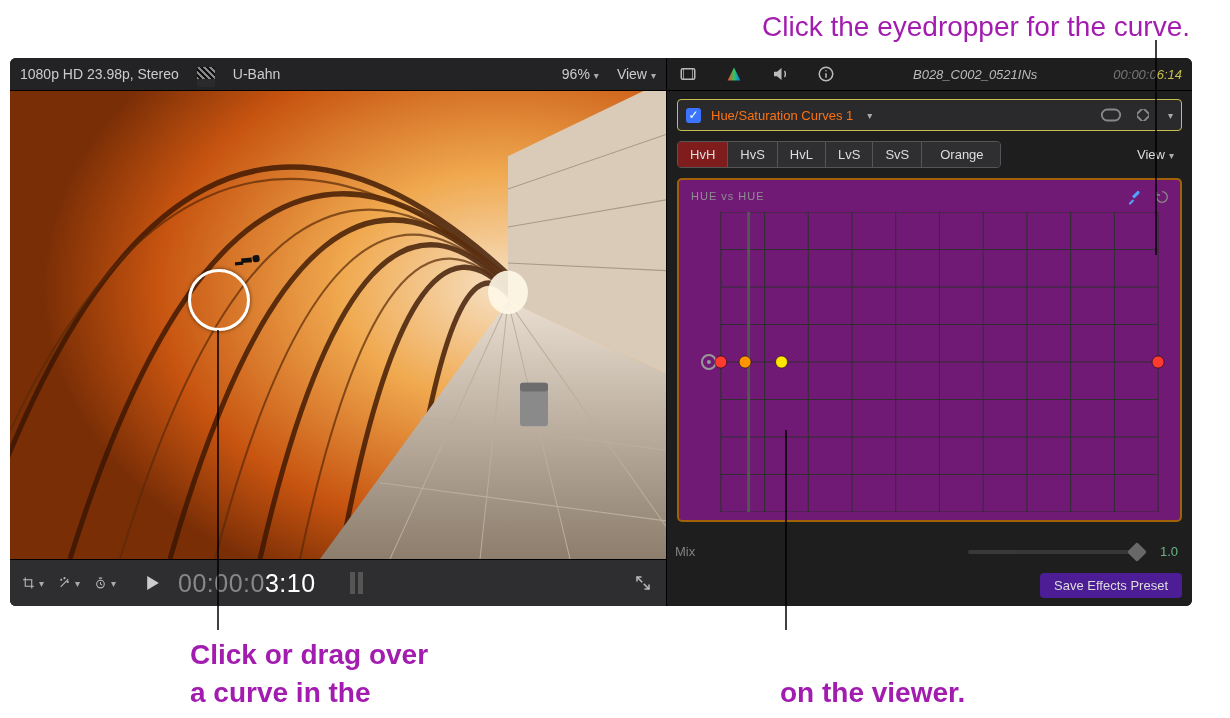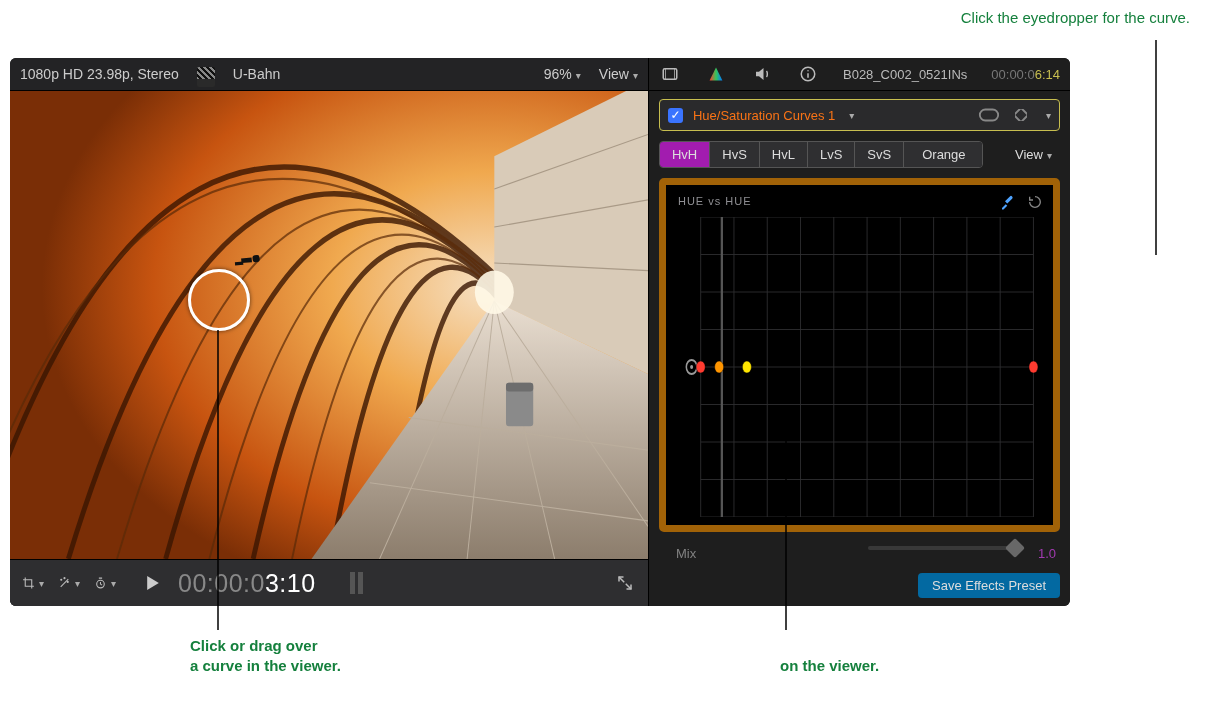--- a/index.html
+++ b/index.html
@@ -14,33 +14,33 @@
   }
   .stage {
     position: relative;
     width: 1230px;
     height: 718px;
   }
 
   
   .callout {
     position: absolute;
-    font-size: 15px;
-    color: #15803d;
+    font-size: 28px;
+    color: #a21caf;
     line-height: 1.35;
     white-space: nowrap;
   }
   .callout-bottom { white-space: normal; width: 280px; font-weight: bold; }
 
   
 
   .app {
     position: absolute;
     left: 10px; top: 58px;
-    width: 1060px; height: 548px;
+    width: 1182px; height: 548px;
     background: #1e1e1e;
     border-radius: 6px;
     overflow: hidden;
     display: flex;
     color: #ddd;
     font-size: 13px;
   }
   .left-pane {
     width: 656px;
     display: flex;
@@ -136,20 +136,21 @@
   
   .insp-top {
     height: 32px;
     display: flex;
     align-items: center;
     padding: 0 10px;
     gap: 24px;
     border-bottom: 1px solid #000;
     color: #ccc;
     font-size: 13px;
+    font-style: italic;
   }
   .insp-top .clip-name { flex: 1; text-align: center; color: #bbb; }
   .insp-top .tc { color: #777; font-size: 13px;}
   .insp-top .tc .active { color: #c7be4f; }
 
   .fx-row {
     margin: 8px 10px 0 10px;
     height: 30px;
     border: 1px solid #c7be4f;
     border-radius: 4px;
@@ -184,31 +185,31 @@
   }
   .seg-btn {
     padding: 5px 12px;
     background: #2f2f31;
     color: #ddd;
     border-right: 1px solid #555;
     font-size: 13px;
     cursor: pointer;
   }
   .seg-btn:last-child { border-right: none; padding-left: 18px; padding-right: 16px;}
-  .seg-btn.active { background: #a21caf; text-align: center; }
+  .seg-btn.active { background: #7f1d1d; text-align: center; }
   .curve-tabs .view-pop {
     margin-left: auto;
     padding: 5px 8px;
     color: #ddd;
   }
 
   .curve-panel {
-    margin: 10px 10px 4px 10px;
-    background: #000000;
-    border: 7px solid #a16207;
+    margin: 10px 10px 12px 10px;
+    background: #701a75;
+    border: 2px solid #a16207;
     border-radius: 5px;
     padding: 10px 12px 8px 12px;
     position: relative;
   }
   .curve-title {
     font-size: 11px;
     letter-spacing: 1px;
     color: #8f8f93;
   }
   .curve-tools {
@@ -220,40 +221,41 @@
 
   .curve-graph {
     position: relative;
     margin-top: 10px;
     height: 300px;
   }
   .curve-graph svg { width: 100%; height: 100%; display:block;}
 
   .mix-row {
     display: flex;
+    align-items: center;
     gap: 12px;
-    padding: 6px 14px 8px 27px;
+    padding: 6px 14px 8px 8px;
     color: #aaa;
     font-size: 13px;
   }
   .mix-row .mix-label { flex: 0 0 auto; }
   .mix-row .track {
     flex: 1; height: 4px; background: #444; border-radius: 2px; position: relative;
     max-width: 170px;
   }
   .mix-row .thumb {
     position: absolute; right: -6px; top: -5px;
     width: 14px; height: 14px; background:#888; border-radius:2px; transform: rotate(45deg);
   }
-  .mix-row .value { color: #d946ef; margin-left: 10px;}
+  .mix-row .value { color: #86efac; margin-left: 10px;}
 
   .save-preset {
     position: absolute;
     right: 10px; bottom: 8px;
-    background: #0369a1;
+    background: #4c1d95;
     border-radius: 4px;
     padding: 5px 14px;
     color: #ddd;
     font-size: 13px;
   }
 
   .leader {
     position: absolute;
     pointer-events: none;
   }

